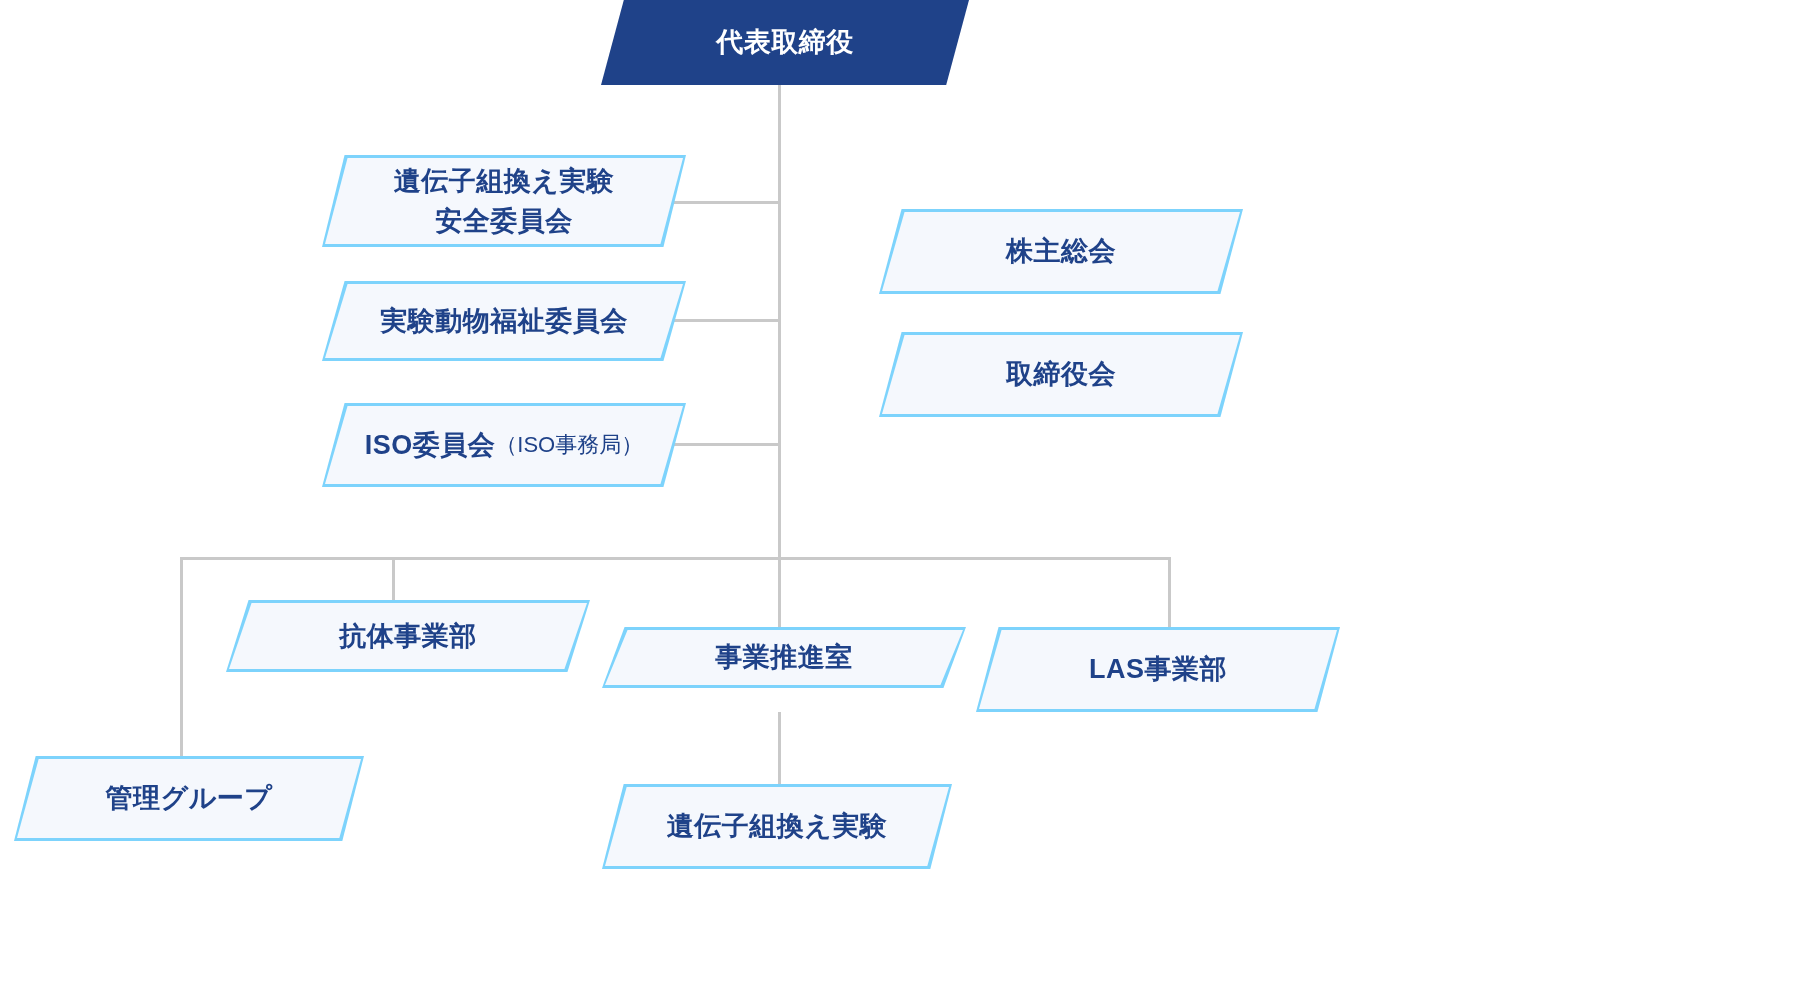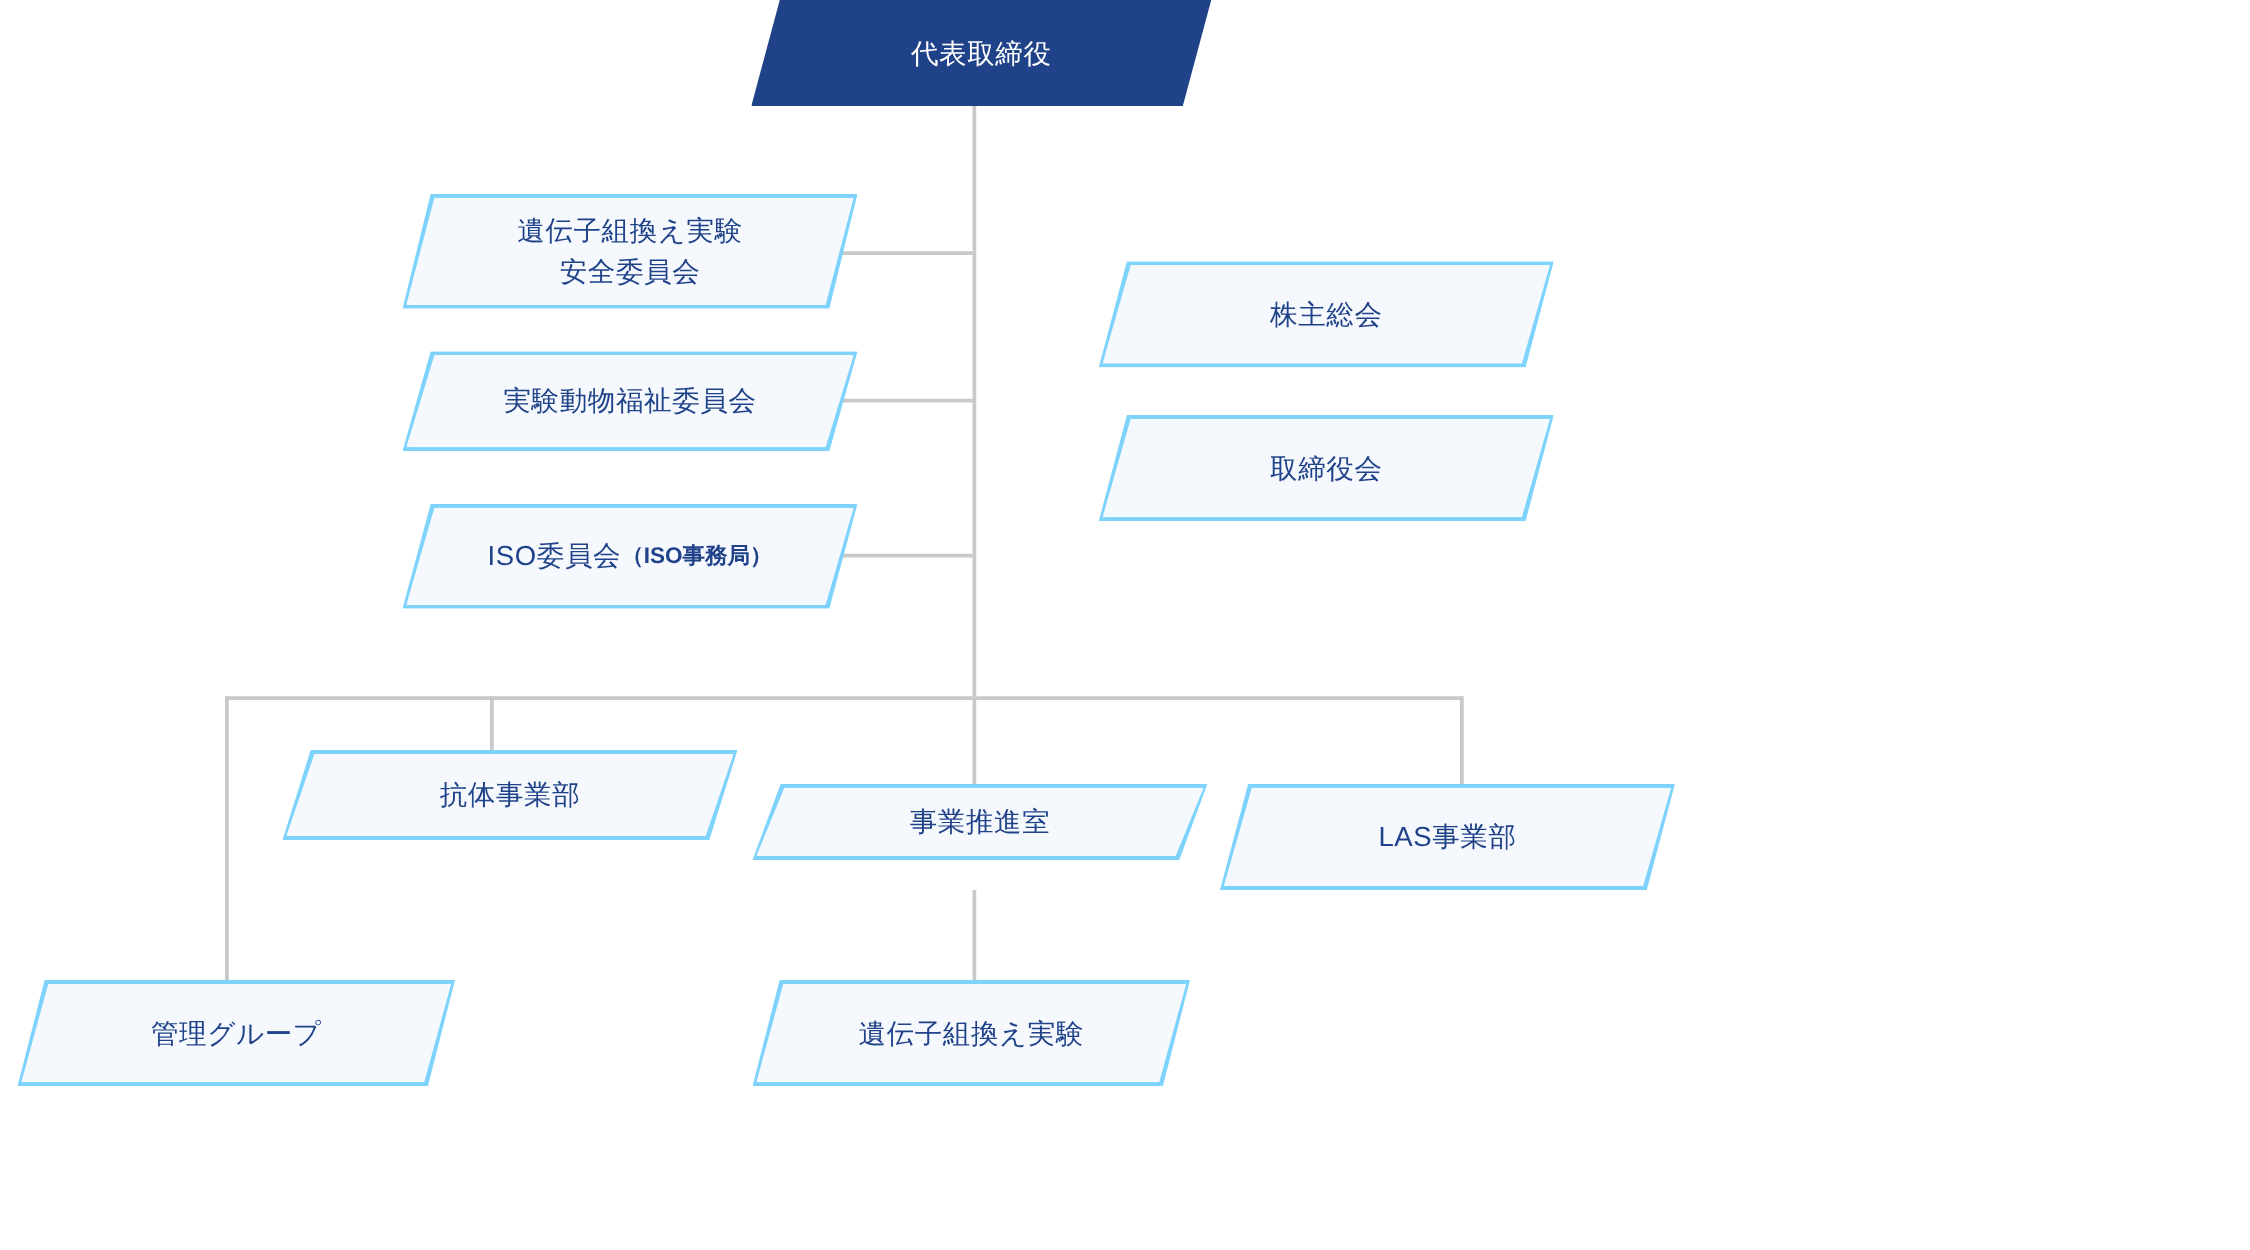--- a/index.html
+++ b/index.html
@@ -63,27 +63,27 @@
     color: #1f4289;
   }
   
   .node.solid {
     background: #1f4289;
   }
   .node.solid .node-inner {
     color: #ffffff;
   }
   .label-main {
-    font-size: 22px;
-    font-weight: 400;
+    font-size: 27px;
+    font-weight: 700;
     letter-spacing: 0.5px;
   }
   .label-sub {
-    font-size: 18px;
-    font-weight: 700;
+    font-size: 22px;
+    font-weight: 400;
     letter-spacing: 0px;
   }
   .two-line .label-main {
     line-height: 1.5;
   }
 </style>
 </head>
 <body>
 
 <div id="chart-root">
@@ -160,21 +160,21 @@
     </div>
   </div>
 
   <div class="node outlined" style="left:976px; top:627px; width:364px; height:85px;">
     <div class="fill"></div>
     <div class="node-inner">
       <span class="label-main">LAS事業部</span>
     </div>
   </div>
 
-  <div class="node outlined" style="left:14px; top:784px; width:350px; height:85px;">
+  <div class="node outlined" style="left:14px; top:756px; width:350px; height:85px;">
     <div class="fill"></div>
     <div class="node-inner">
       <span class="label-main">管理グループ</span>
     </div>
   </div>
 
   <div class="node outlined" style="left:602px; top:784px; width:350px; height:85px;">
     <div class="fill"></div>
     <div class="node-inner">
       <span class="label-main">遺伝子組換え実験</span>

